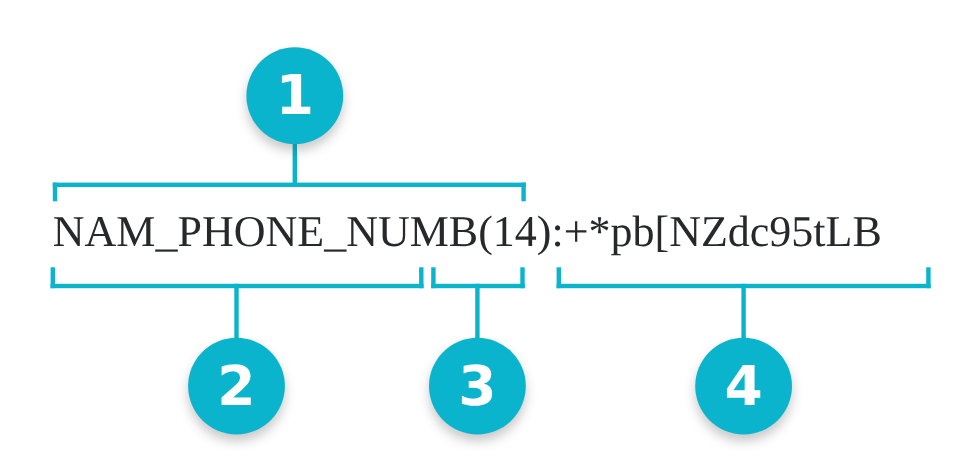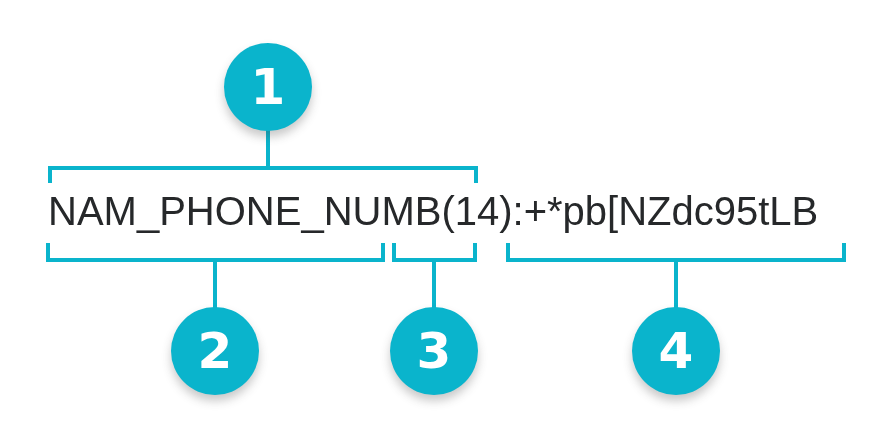--- a/index.html
+++ b/index.html
@@ -51,21 +51,21 @@
     height: 17px;
   }
   .bracket.opens-up {             
     border-bottom: 4px solid var(--accent);
     height: 19px;
   }
   .token {
     position: absolute;
     left: 48px;
     top: 188px;
-    font-family: Liberation Sans, sans-serif;
+    font-family: Liberation Serif, serif;
     font-size: 40px;
     line-height: 46px;
     letter-spacing: 0px;
     color: var(--text);
     white-space: pre;
     z-index: 3;
   }
 
   
   .badge-1  { left: 224px; top: 43px; }

